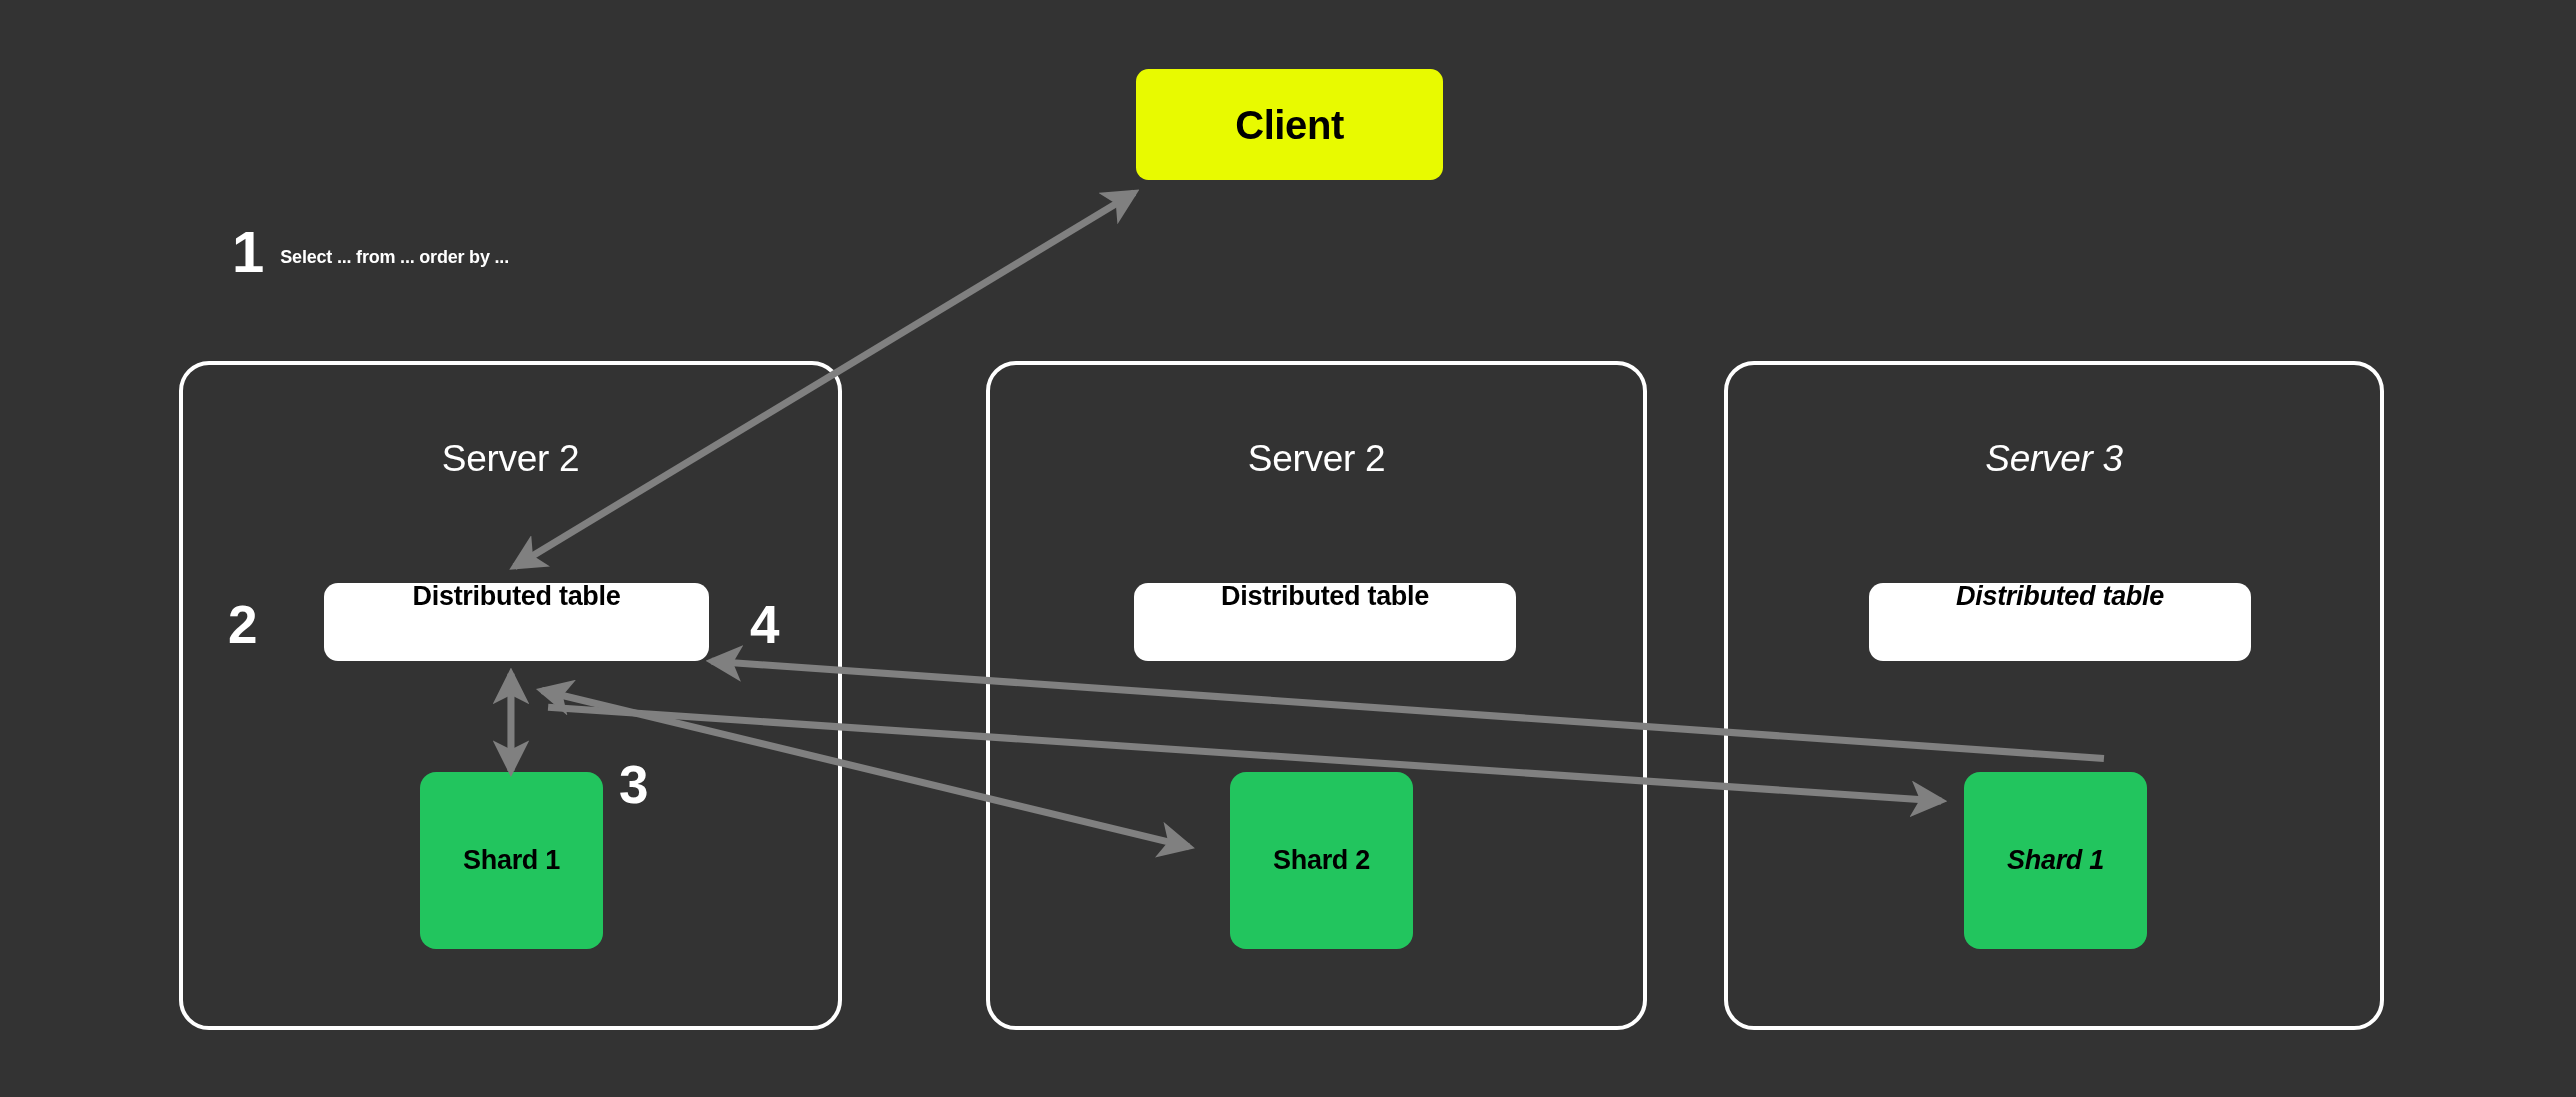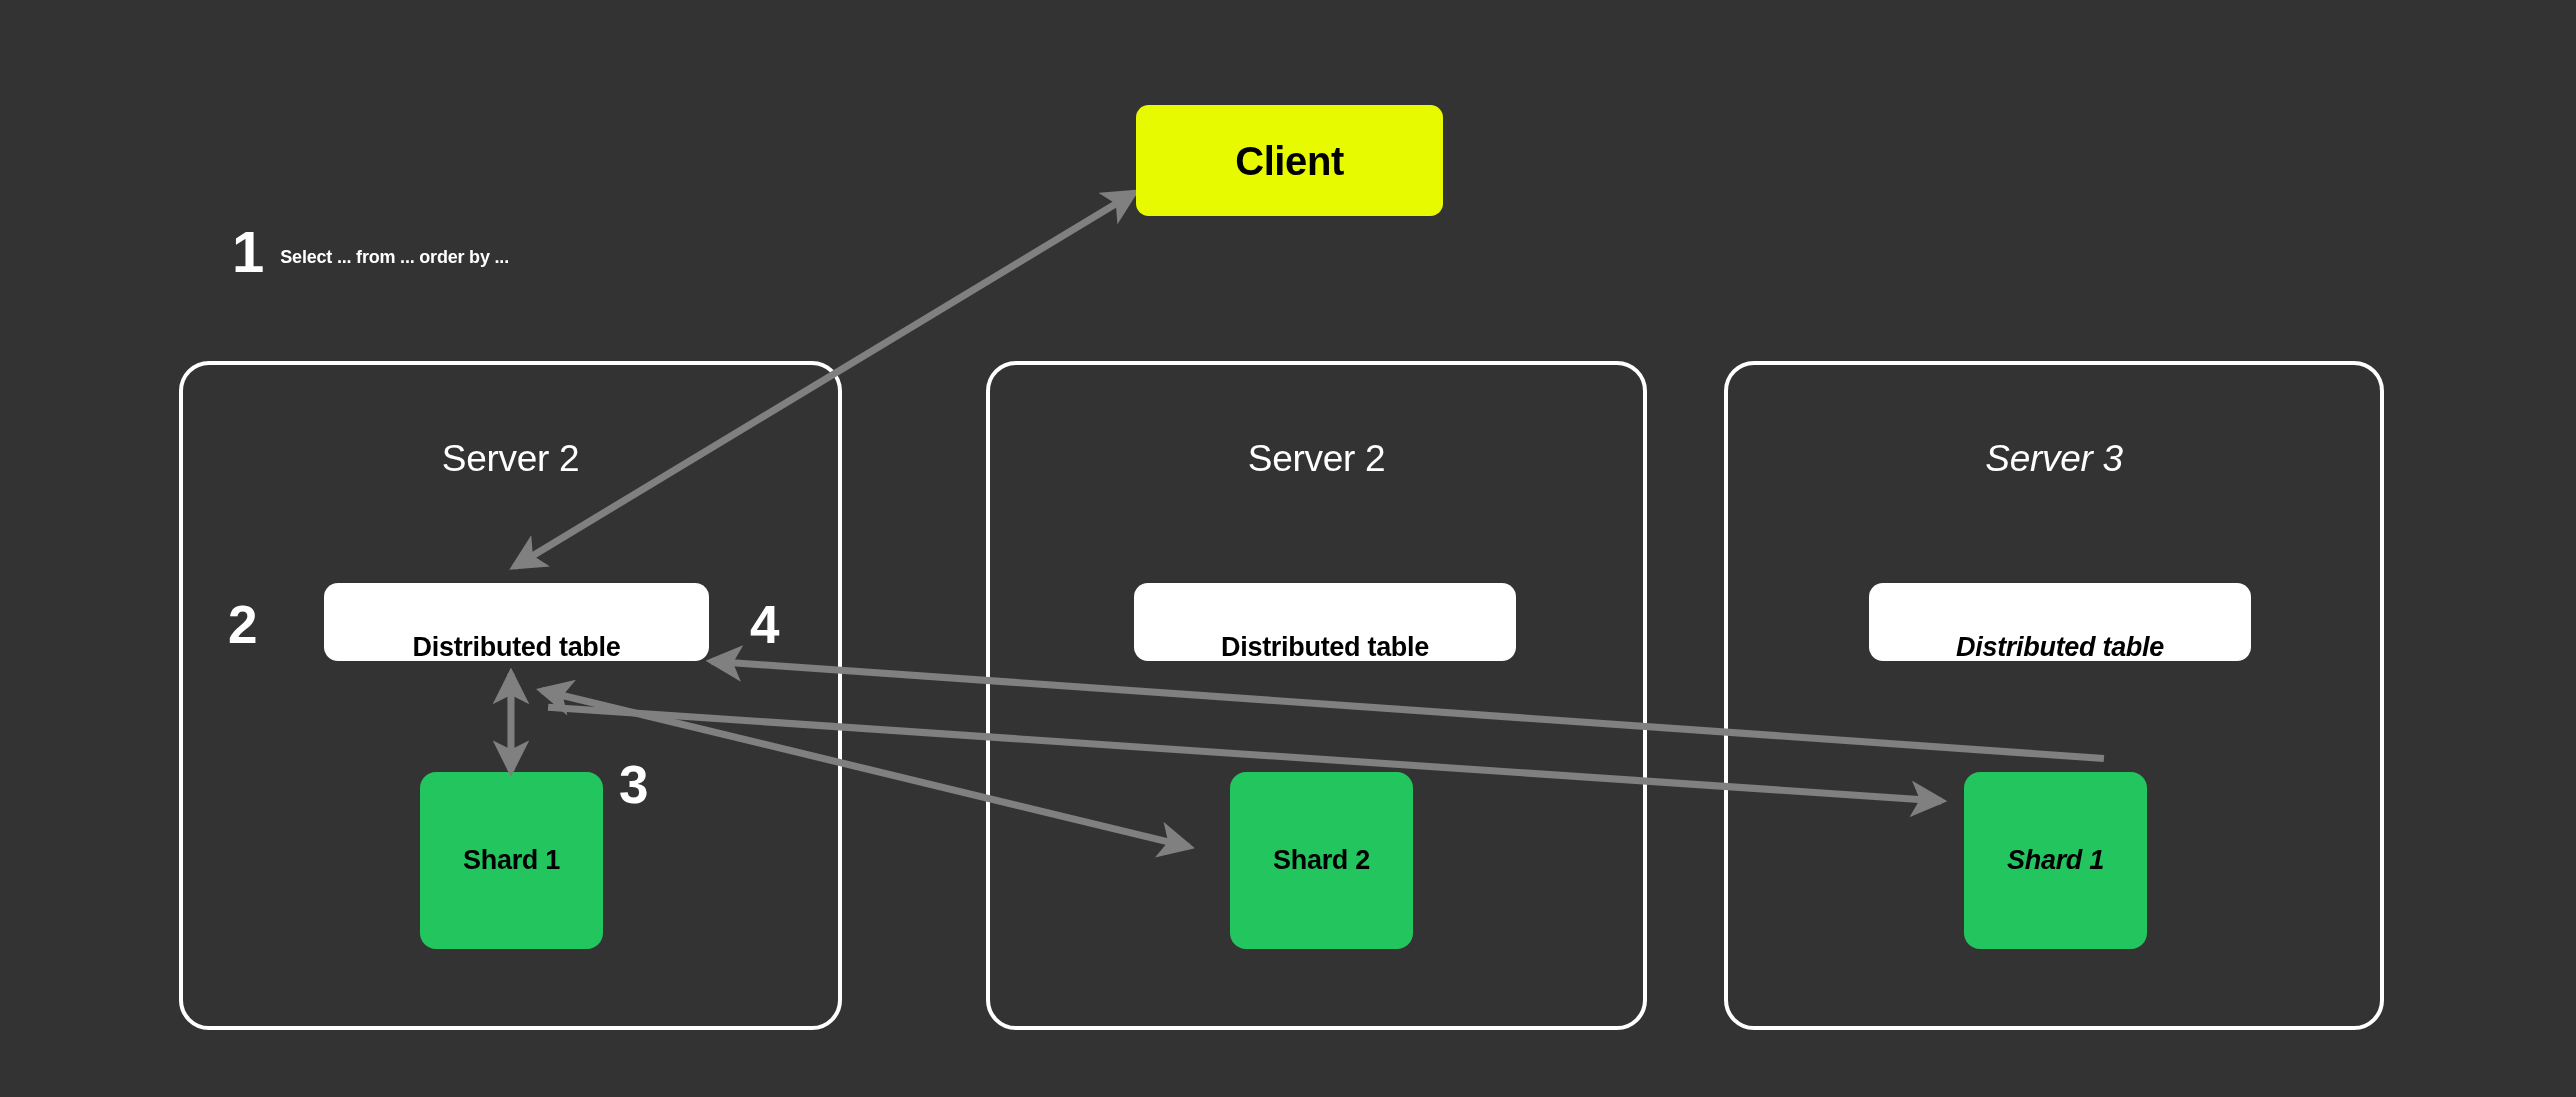--- a/index.html
+++ b/index.html
@@ -24,21 +24,20 @@
     left: 1136px;
     top: 69px;
     width: 307px;
     height: 111px;
     background: #E8FA00;
     border-radius: 12.4px;
     display: flex;
     align-items: center;
     justify-content: center;
     z-index: 6;
-    margin-top: 36px;
   }
   .client-label {
     color: #000000;
     font-size: 40px;
     font-weight: 700;
     letter-spacing: -0.4px;
     line-height: 1;
   }
 
   
@@ -95,21 +94,21 @@
   }
 
   
   .dist-table {
     position: absolute;
     top: 218px;
     height: 78px;
     background: #FFFFFF;
     border-radius: 14px;
     display: flex;
-    align-items: flex-end;
+    align-items: flex-start;
     justify-content: center;
     z-index: 5;
   }
   #server-1 .dist-table { left: 141px; width: 385px; }
   #server-2 .dist-table { left: 144px; width: 382px; }
   #server-3 .dist-table { left: 141px; width: 382px; }
   .dist-table-label {
     color: #000000;
     font-size: 27px;
     font-weight: 700;

